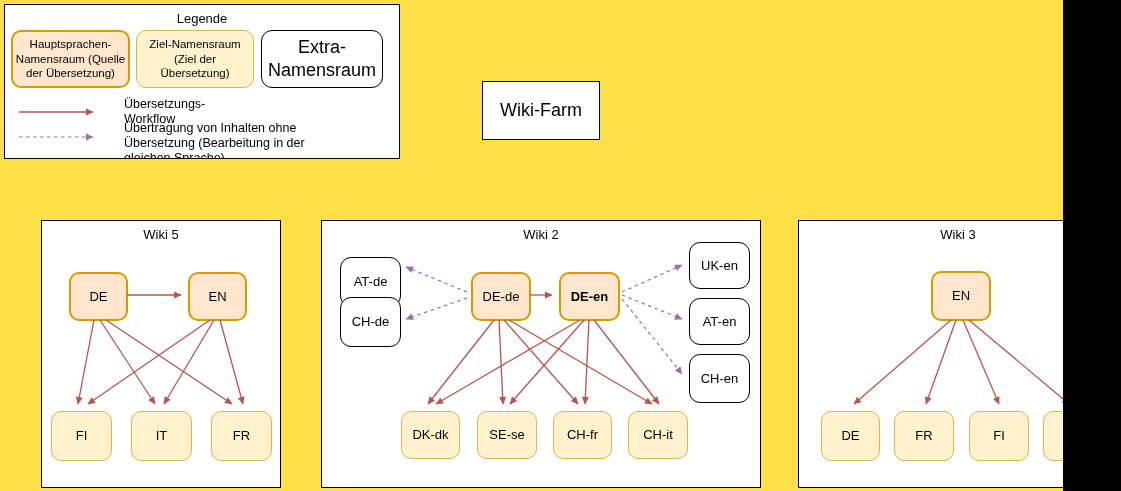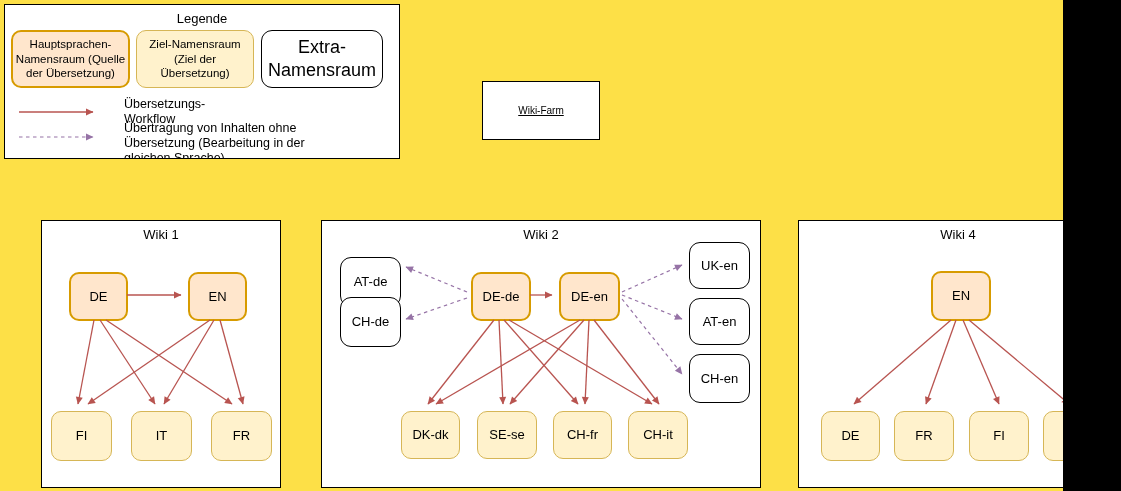--- a/index.html
+++ b/index.html
@@ -15,21 +15,21 @@
     font-size:13px;text-align:center;line-height:1.2;
   }
   .node.source{background:#ffe6cc;border:2px solid #d79b00;}
   .node.target{background:#fff2cc;border:1.5px solid #d6b656;}
   .node.extra{background:#ffffff;border:1.5px solid #000000;border-radius:11px;}
   .legend{overflow:hidden;}
   .legend-item{font-size:11.5px;line-height:1.3;white-space:pre-line;padding:2px;}
   .legend-label{position:absolute;font-size:12.5px;line-height:15px;white-space:pre-line;}
   .farm{
     position:absolute;background:#ffffff;border:1px solid #000;box-sizing:border-box;
-    display:flex;align-items:center;justify-content:center;font-size:10px;text-decoration:underline;
+    display:flex;align-items:center;justify-content:center;font-size:18px;
   }
   svg.overlay{position:absolute;left:0;top:0;pointer-events:none;z-index:5;}
   svg .solid{stroke:#b85450;stroke-width:1.3;fill:none;}
   svg .dashed{stroke:#9673a6;stroke-width:1.2;stroke-dasharray:3.5,3.5;fill:none;}
 </style>
 </head>
 <body>
 
 <div class="canvas">
 
@@ -45,45 +45,45 @@
     <div class="legend-label" style="left:119px;top:116px;width:200px;">Übertragung von Inhalten ohne
 Übersetzung (Bearbeitung in der
 gleichen Sprache)</div>
     <div class="legend-label" style="left:119px;top:92px;width:130px;">Übersetzungs-
 Workflow</div>
   </div>
 
   <div class="farm" style="left:482px;top:81px;width:118px;height:59px;">Wiki-Farm</div>
 
   <div class="panel" style="left:41px;top:220px;width:240px;height:268px;">
-    <div class="panel-title">Wiki 1</div>
+    <div class="panel-title">Wiki 5</div>
     <div class="node source" style="left:27px;top:51px;width:59px;height:49px;">DE</div>
     <div class="node source" style="left:146px;top:51px;width:59px;height:49px;">EN</div>
     <div class="node target" style="left:9px;top:190px;width:61px;height:50px;">FI</div>
     <div class="node target" style="left:89px;top:190px;width:61px;height:50px;">IT</div>
     <div class="node target" style="left:169px;top:190px;width:61px;height:50px;">FR</div>
   </div>
 
   <div class="panel" style="left:321px;top:220px;width:440px;height:268px;">
     <div class="panel-title">Wiki 2</div>
     <div class="node extra" style="left:18px;top:36px;width:61px;height:50px;">AT-de</div>
     <div class="node source" style="left:149px;top:51px;width:60px;height:49px;">DE-de</div>
     <div class="node extra" style="left:18px;top:76px;width:61px;height:50px;">CH-de</div>
-    <div class="node source" style="left:237px;top:51px;width:61px;height:49px;">DE-en</div>
+    <div class="node source" style="left:237px;top:51px;width:61px;height:49px;font-weight:bold;">DE-en</div>
     <div class="node extra" style="left:367px;top:21px;width:61px;height:47px;">UK-en</div>
     <div class="node extra" style="left:367px;top:77px;width:61px;height:47px;">AT-en</div>
     <div class="node extra" style="left:367px;top:133px;width:61px;height:49px;">CH-en</div>
     <div class="node target" style="left:79px;top:190px;width:59px;height:48px;">DK-dk</div>
     <div class="node target" style="left:155px;top:190px;width:60px;height:48px;">SE-se</div>
     <div class="node target" style="left:231px;top:190px;width:59px;height:48px;">CH-fr</div>
     <div class="node target" style="left:306px;top:190px;width:60px;height:48px;">CH-it</div>
   </div>
 
   <div class="panel" style="left:798px;top:220px;width:320px;height:268px;">
-    <div class="panel-title">Wiki 4</div>
+    <div class="panel-title">Wiki 3</div>
     <div class="node source" style="left:132px;top:50px;width:60px;height:50px;">EN</div>
     <div class="node target" style="left:22px;top:190px;width:59px;height:50px;">DE</div>
     <div class="node target" style="left:95px;top:190px;width:60px;height:50px;">FR</div>
     <div class="node target" style="left:170px;top:190px;width:60px;height:50px;">FI</div>
     <div class="node target" style="left:244px;top:190px;width:60px;height:50px;">IT</div>
   </div>
 
   <svg class="overlay" width="1121" height="491" viewBox="0 0 1121 491">
     <defs>
       <marker id="ar" markerWidth="9" markerHeight="9" refX="7.5" refY="4.5" orient="auto" markerUnits="userSpaceOnUse">

